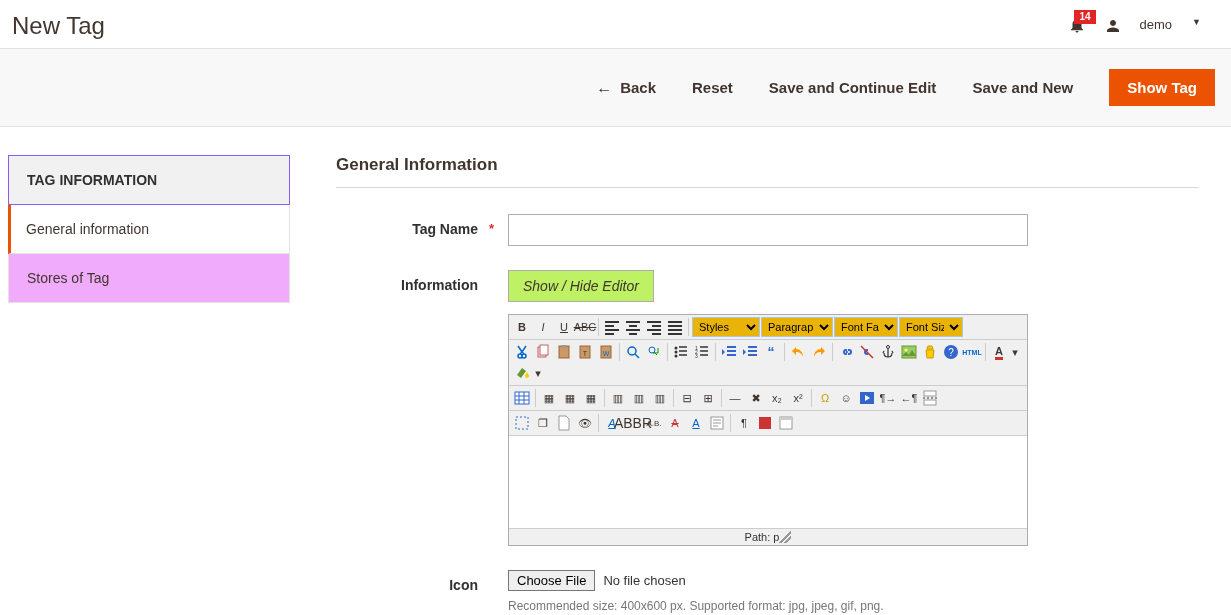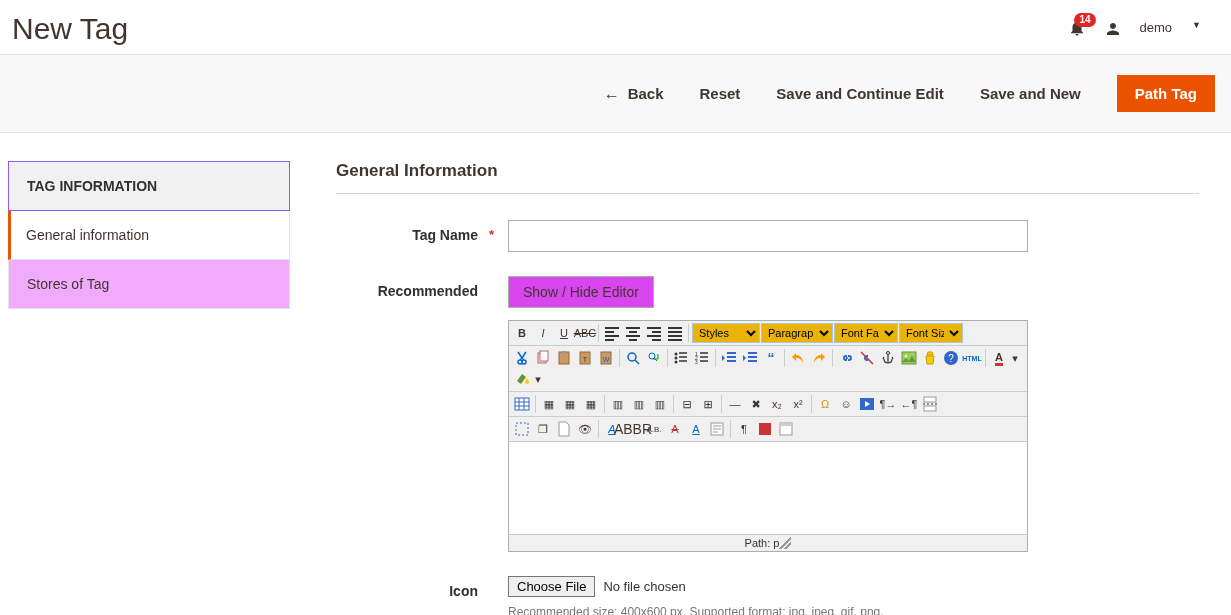--- a/index.html
+++ b/index.html
@@ -1,43 +1,43 @@
 <!DOCTYPE html>
 <html><head>
 <meta charset="utf-8">
 <style>
 * { box-sizing: border-box; margin: 0; padding: 0; }
 body { font-family: 'Helvetica Neue', Arial, sans-serif; font-size: 14px; color: #41362f; background: #fff; }
 .page-header { display: flex; align-items: center; justify-content: space-between; padding: 12px 30px 8px 12px; }
-.page-title { font-size: 30px; font-weight: 300; color: #41362f; }
+.page-title { font-size: 24px; font-weight: 300; color: #41362f; }
 .admin-user { display: flex; align-items: center; gap: 18px; }
 .notify { position: relative; display: inline-block; }
 .notify svg { width: 18px; height: 18px; fill: #41362f; }
-.badge { position: absolute; top: -6px; right: -10px; background: #e22626; color: #fff; border-radius: 7px; font-size: 10px; font-weight: 700; padding: 1px 5px; line-height: 12px; }
+.badge { position: absolute; top: -6px; right: -10px; background: #e22626; color: #fff; border-radius: 0; font-size: 10px; font-weight: 700; padding: 1px 5px; line-height: 12px; }
 .user-block { display: flex; align-items: flex-start; gap: 18px; cursor: pointer; }
 .user-block svg { width: 18px; height: 18px; fill: #41362f; }
 .user-name { font-size: 13px; color: #41362f; }
 .caret-down { font-size: 9px; color: #41362f; margin-left: 2px; }
 .action-bar { background: #f8f8f8; border-top: 1px solid #e3e3e3; border-bottom: 1px solid #e3e3e3; padding: 20px 16px; display: flex; justify-content: flex-end; align-items: center; gap: 36px; }
 .action-link { color: #41362f; font-size: 15px; font-weight: 600; cursor: pointer; text-decoration: none; display: inline-flex; align-items: center; gap: 8px; }
 .action-link .arrow { font-size: 16px; font-weight: 400; }
 .btn-primary { background: #eb5202; color: #fff; font-size: 15px; font-weight: 600; border: none; padding: 10px 18px; cursor: pointer; font-family: inherit; }
 .main-wrap { display: flex; padding: 28px 8px 20px 8px; gap: 46px; }
 .sidebar { width: 282px; flex-shrink: 0; }
 .panel-title { background: #f1f1f1; border: 1px solid #8b5cf6; padding: 16px 18px; font-size: 14px; font-weight: 700; color: #303030; text-transform: uppercase; }
 .tab-item { background: #f0abfc; border: 1px solid #e3e3e3; border-top: none; padding: 16px 18px; font-size: 14px; color: #41362f; cursor: pointer; }
 .tab-item.active { background: #fff; border-left: 3px solid #eb5202; padding-left: 15px; }
 .content { flex: 1; padding-right: 24px; }
 .section-title { font-size: 17px; font-weight: 600; color: #41362f; padding-bottom: 12px; border-bottom: 1px solid #d6d6d6; margin-bottom: 26px; }
 .form-row { display: flex; align-items: flex-start; margin-bottom: 24px; }
 .form-label { width: 172px; text-align: right; padding-right: 30px; padding-top: 7px; font-size: 14px; color: #303030; font-weight: 700; position: relative; }
 .required::after { content: "*"; color: #e22626; position: absolute; right: 14px; top: 7px; font-size: 13px; }
 .form-control { flex: 1; max-width: 520px; }
 .text-input { width: 100%; height: 32px; border: 1px solid #adadad; padding: 0 9px; font-size: 14px; font-family: inherit; }
-.btn-default { background: #d946ef; border: 1px solid #adadad; padding: 7px 14px; font-size: 14px; color: #41362f; font-family: inherit; cursor: pointer; }
+.btn-default { background: #bef264; border: 1px solid #adadad; padding: 7px 14px; font-size: 14px; color: #41362f; font-family: inherit; cursor: pointer; font-style: italic; }
 .editor-box { border: 1px solid #adadad; margin-top: 12px; }
 .toolbar { background: #f0f0f0; border-bottom: 1px solid #ccc; padding: 2px 3px; display: flex; flex-wrap: wrap; gap: 1px; align-items: center; }
 .tb-btn { width: 20px; height: 20px; display: inline-flex; align-items: center; justify-content: center; font-size: 11px; cursor: pointer; border: 1px solid transparent; }
 .tb-sep { width: 1px; height: 18px; background: #ccc; margin: 0 2px; }
 .tb-select { height: 20px; font-size: 11px; border: 1px solid #abc6dd; background: #eab308; padding: 0 2px; font-family: inherit; }
 .tb-select.styles { width: 68px; }
 .tb-select.para { width: 72px; }
 .tb-select.font { width: 64px; }
 .tb-select.size { width: 64px; }
 .editor-body { height: 92px; background: #fff; }
@@ -72,42 +72,42 @@
 </div>
 
 <div class="action-bar">
   <a class="action-link">
       <span class="arrow">←</span>
       <span>Back</span>
     </a>
   <a class="action-link">Reset</a>
   <a class="action-link">Save and Continue Edit</a>
   <a class="action-link">Save and New</a>
-  <button class="btn-primary">Path Tag</button>
+  <button class="btn-primary">Show Tag</button>
 </div>
 
 <div class="main-wrap">
   <div class="sidebar">
     <div class="panel-title">TAG INFORMATION</div>
     <div class="tab-item active">General information</div>
     <div class="tab-item">Stores of Tag</div>
   </div>
 
   <div class="content">
     <div class="section-title">General Information</div>
 
     <div class="form-row">
       <div class="form-label required">Tag Name</div>
       <div class="form-control">
         <input type="text" class="text-input" value="" style="">
       </div>
     </div>
 
     <div class="form-row">
-      <div class="form-label">Recommended</div>
+      <div class="form-label">Information</div>
       <div class="form-control">
         <button class="btn-default">Show / Hide Editor</button>
         <div class="editor-box">
           <div class="toolbar">
             <span class="tb-btn">
                 <b>B</b>
               </span>
             <span class="tb-btn">
                 <i>I</i>
               </span>

